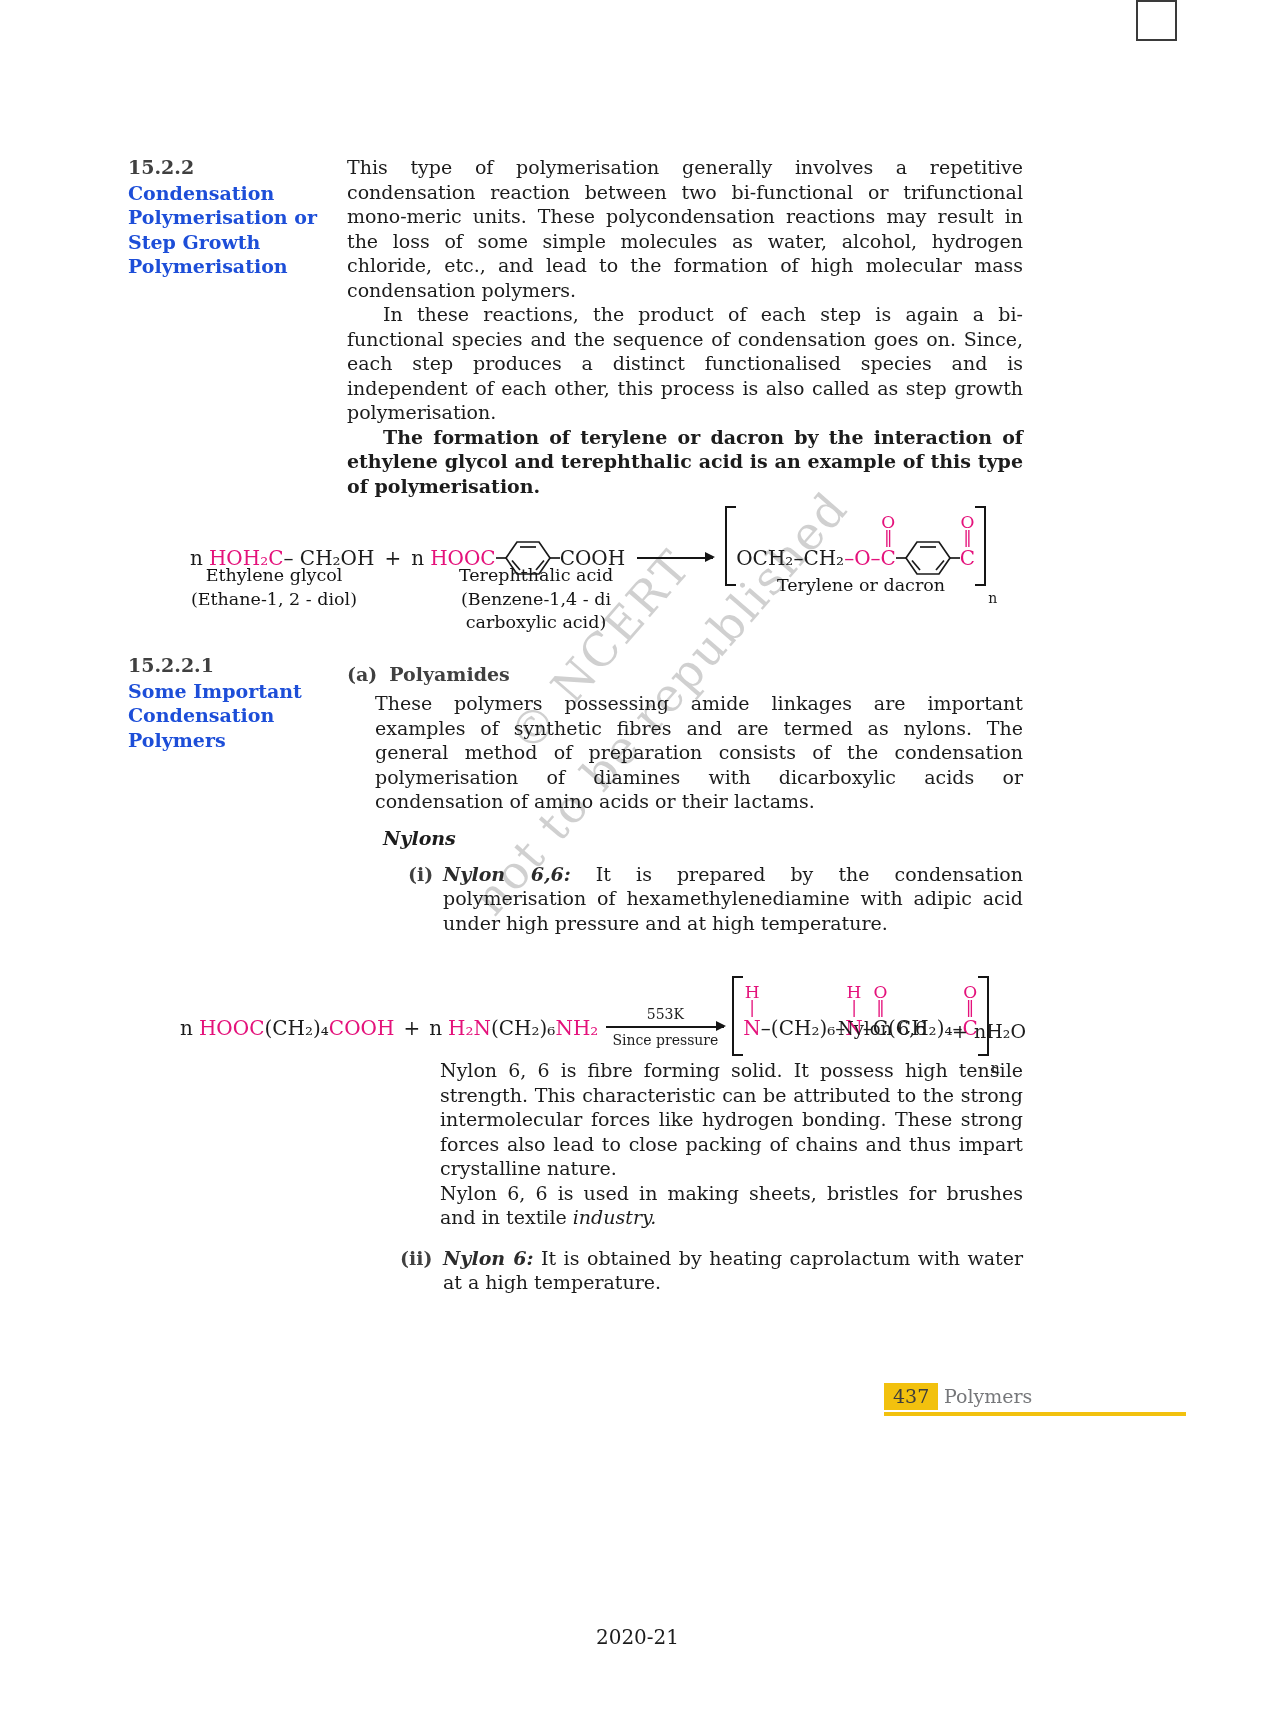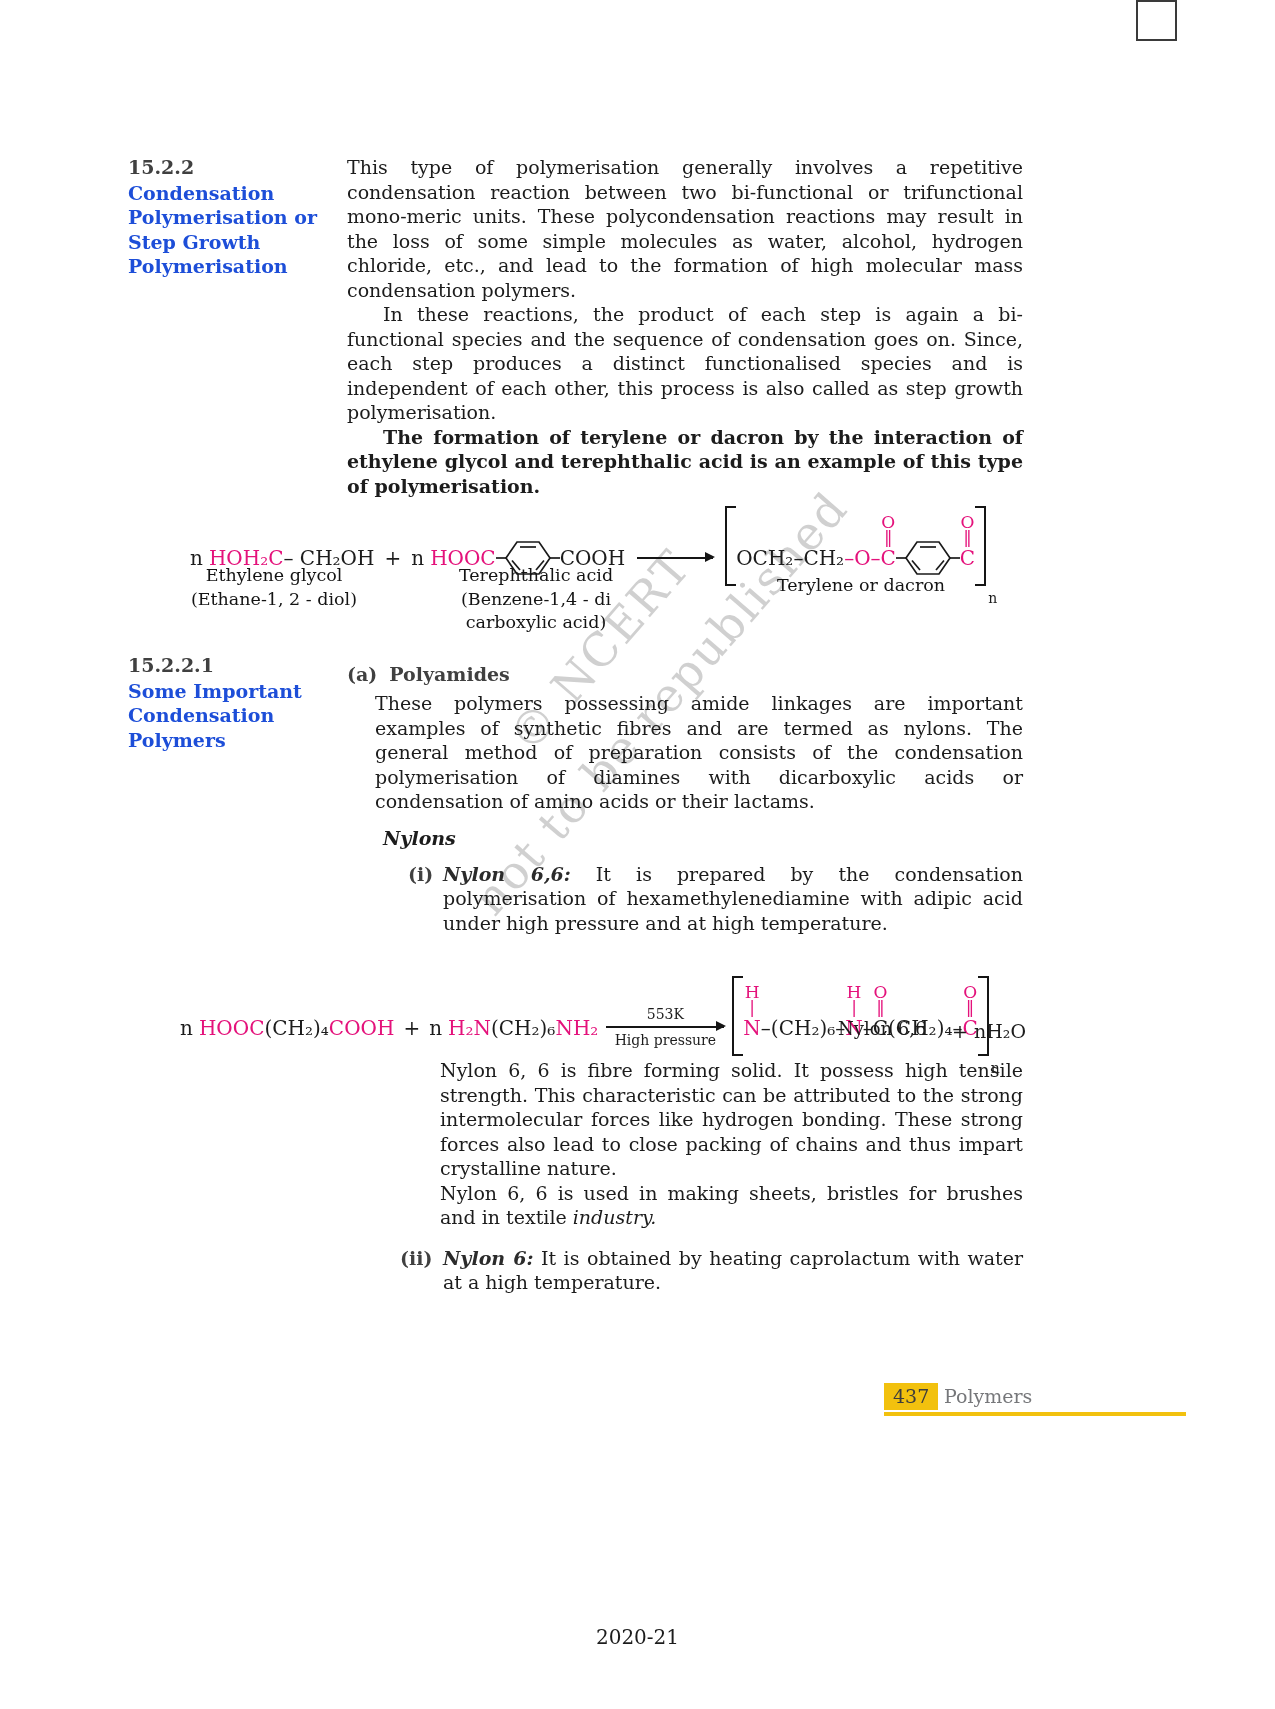--- a/index.html
+++ b/index.html
@@ -196,21 +196,21 @@
       <span class="blk" style="margin:0 9px;">+</span>
       <span class="unit">
         <span class="blk">n</span>
         <span class="pink ml6">H₂N</span>
         <span class="blk"> (CH₂)₆ </span>
         <span class="pink">NH₂</span>
       </span>
       <span class="cond-arrow">
         <span class="blk">553K</span>
         <span class="arrow" style="margin:2px 0;"></span>
-        <span class="blk">High pressure</span>
+        <span class="blk">Since pressure</span>
       </span>
       <span class="unit">
         <span class="bracket left"></span>
         <span class="unit">
           <span class="stack">
             <span class="above pink">
               <span>H</span>
               <span>|</span>
             </span>
             <span class="pink">N</span>

